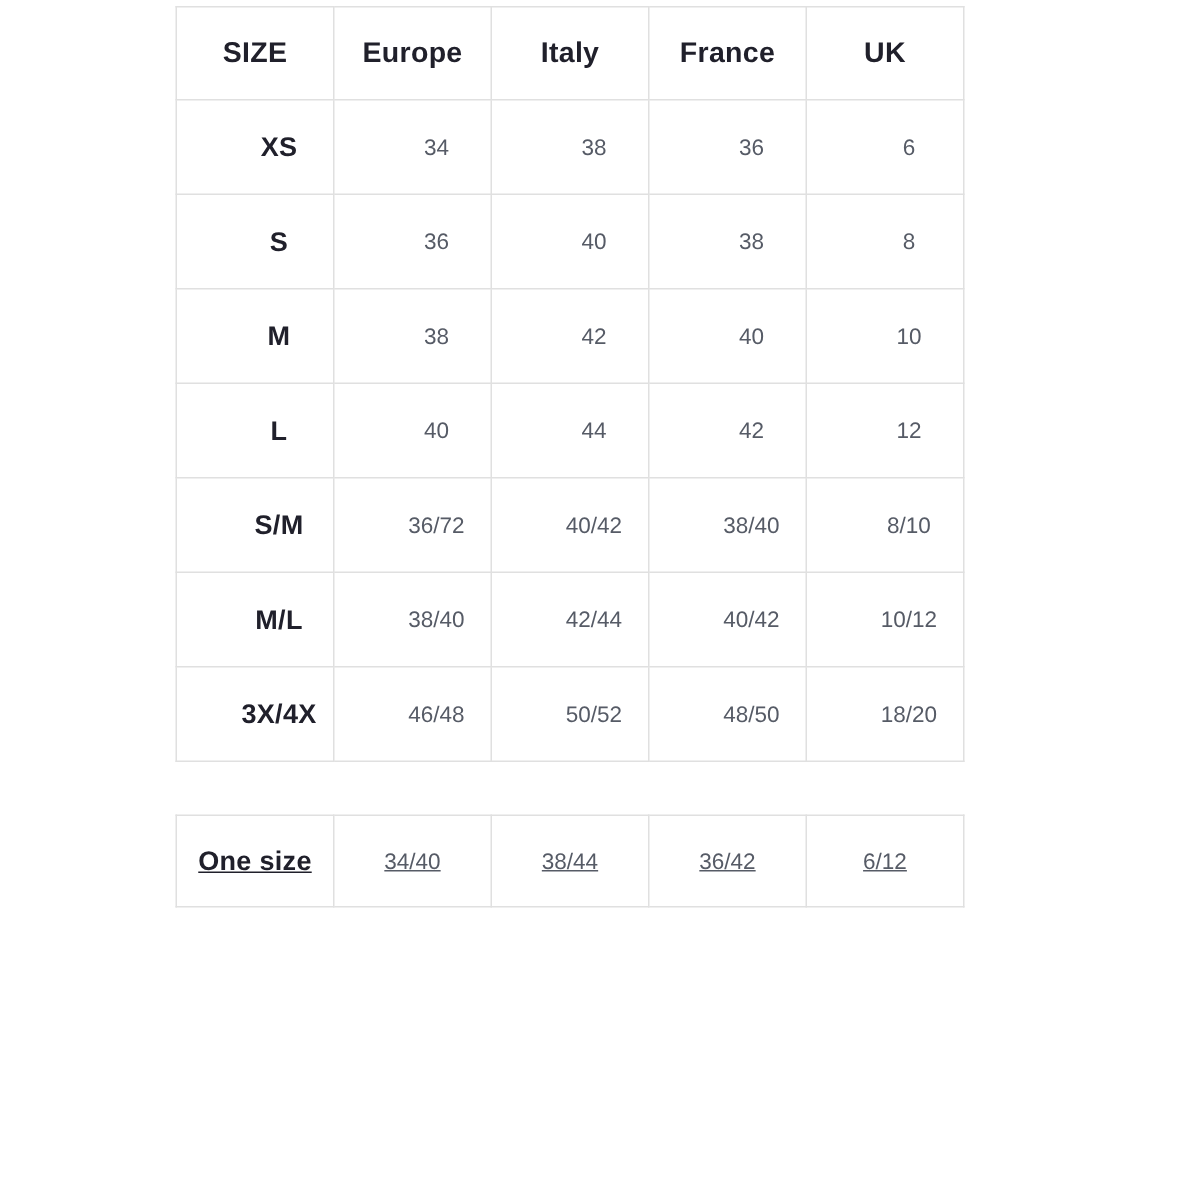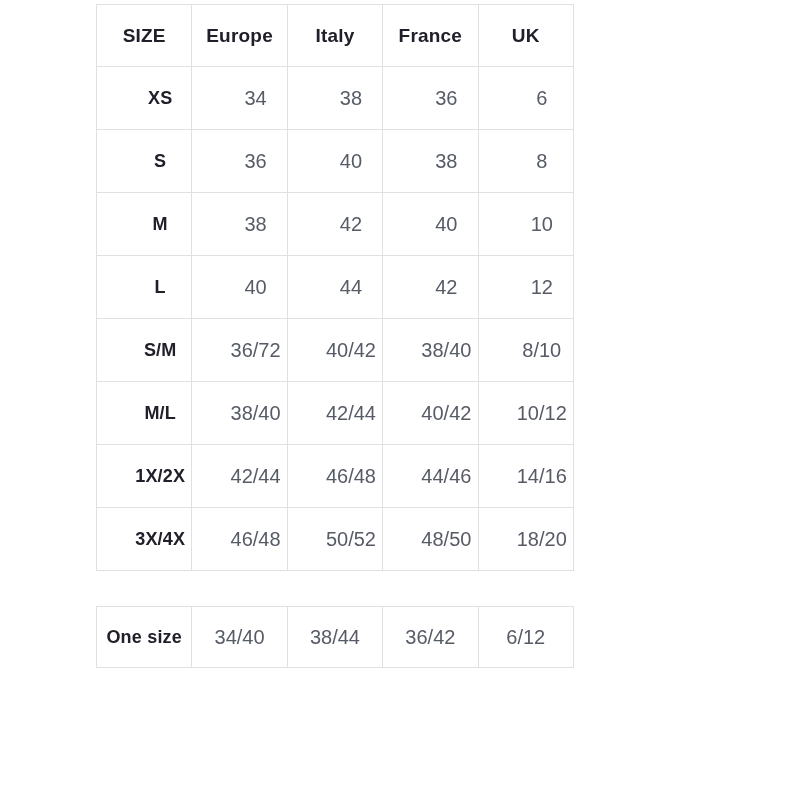--- a/index.html
+++ b/index.html
@@ -11,50 +11,51 @@
     font-family: "Liberation Sans", sans-serif;
     overflow: hidden;
   }
   .page {
     position: absolute;
     left: 96px;
     top: 4px;
     width: 582px;
   }
   table {
-    width: 478px;
+    width: 526px;
     border-collapse: collapse;
     table-layout: fixed;
     background: #ffffff;
+    margin-left: 21px;
   }
   th, td {
     border: 1px solid #e0e0e0;
     text-align: center;
     vertical-align: middle;
     padding: 0;
     background: #ffffff;
   }
   .main-table th { height: 61px; }
   .main-table td { height: 62px; padding-left: 32px; }
-  .special-table td { height: 60px; }
+  .special-table td { height: 60px; text-decoration: underline; }
   th {
     font-weight: 700;
     font-size: 19px;
     color: #20202b;
     letter-spacing: 0.2px;
   }
   td.label-cell {
     font-weight: 700;
     font-size: 18px;
     color: #20202b;
     letter-spacing: 0.2px;
   }
   td.value-cell {
     font-weight: 400;
-    font-size: 20px;
+    font-size: 15px;
     color: #565b66;
   }
   .table-gap { height: 35px; }
 </style>
 </head>
 <body>
 
 <div class="page">
 
   <table class="main-table">
@@ -104,27 +105,20 @@
           <td class="value-cell">8/10</td>
         </tr>
         <tr>
           <td class="label-cell">M/L</td>
           <td class="value-cell">38/40</td>
           <td class="value-cell">42/44</td>
           <td class="value-cell">40/42</td>
           <td class="value-cell">10/12</td>
         </tr>
         <tr>
-          <td class="label-cell">1X/2X</td>
-          <td class="value-cell">42/44</td>
-          <td class="value-cell">46/48</td>
-          <td class="value-cell">44/46</td>
-          <td class="value-cell">14/16</td>
-        </tr>
-        <tr>
           <td class="label-cell">3X/4X</td>
           <td class="value-cell">46/48</td>
           <td class="value-cell">50/52</td>
           <td class="value-cell">48/50</td>
           <td class="value-cell">18/20</td>
         </tr>
       </tbody>
   </table>
 
   <div class="table-gap"></div>

